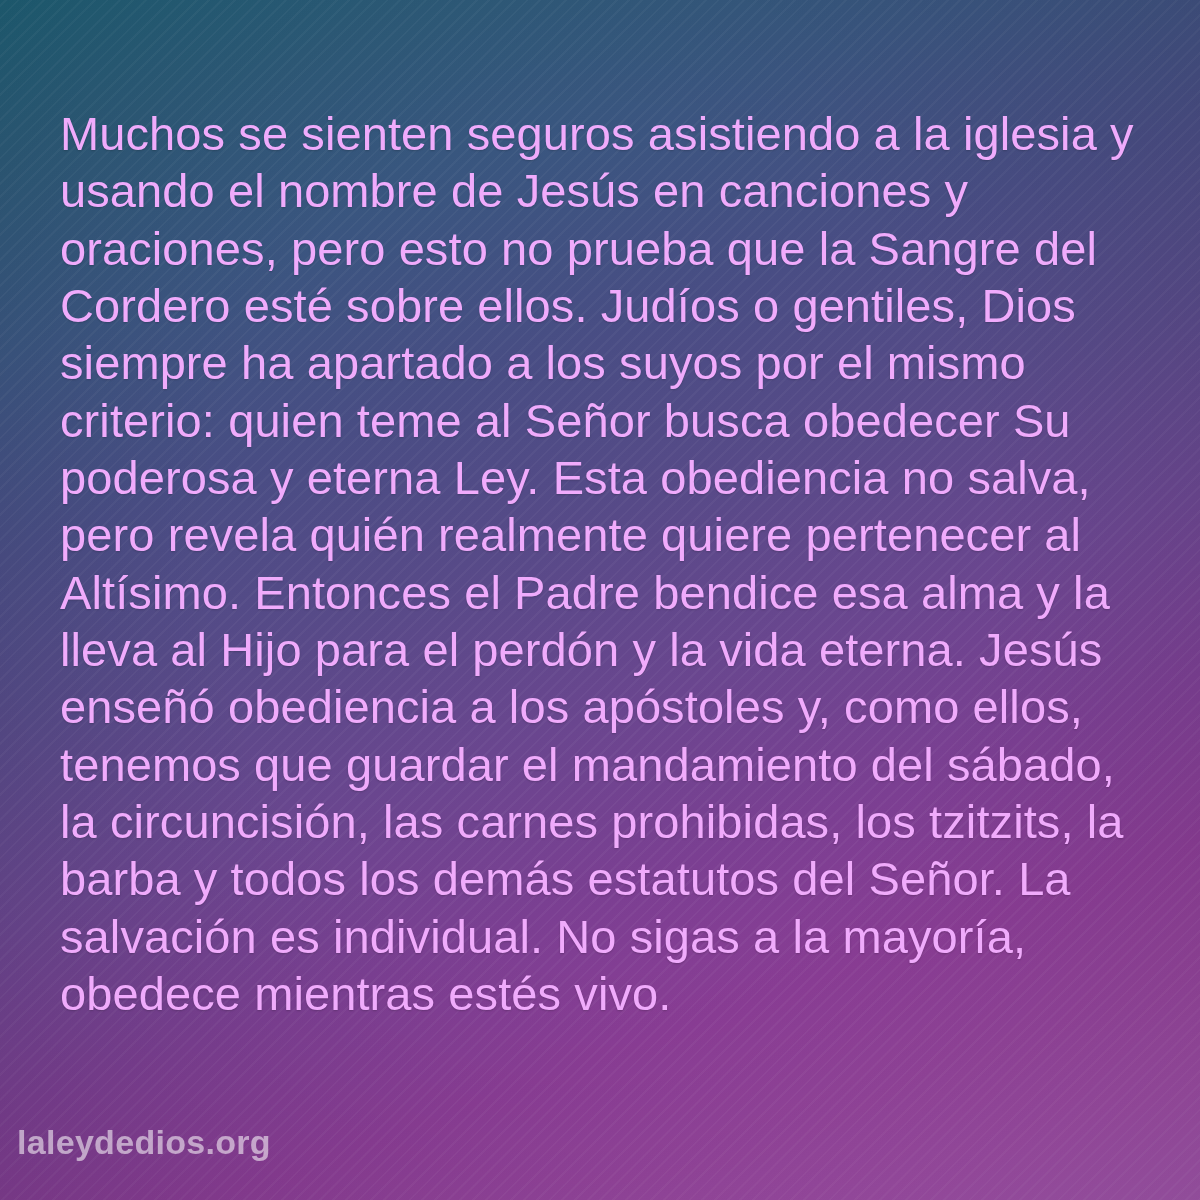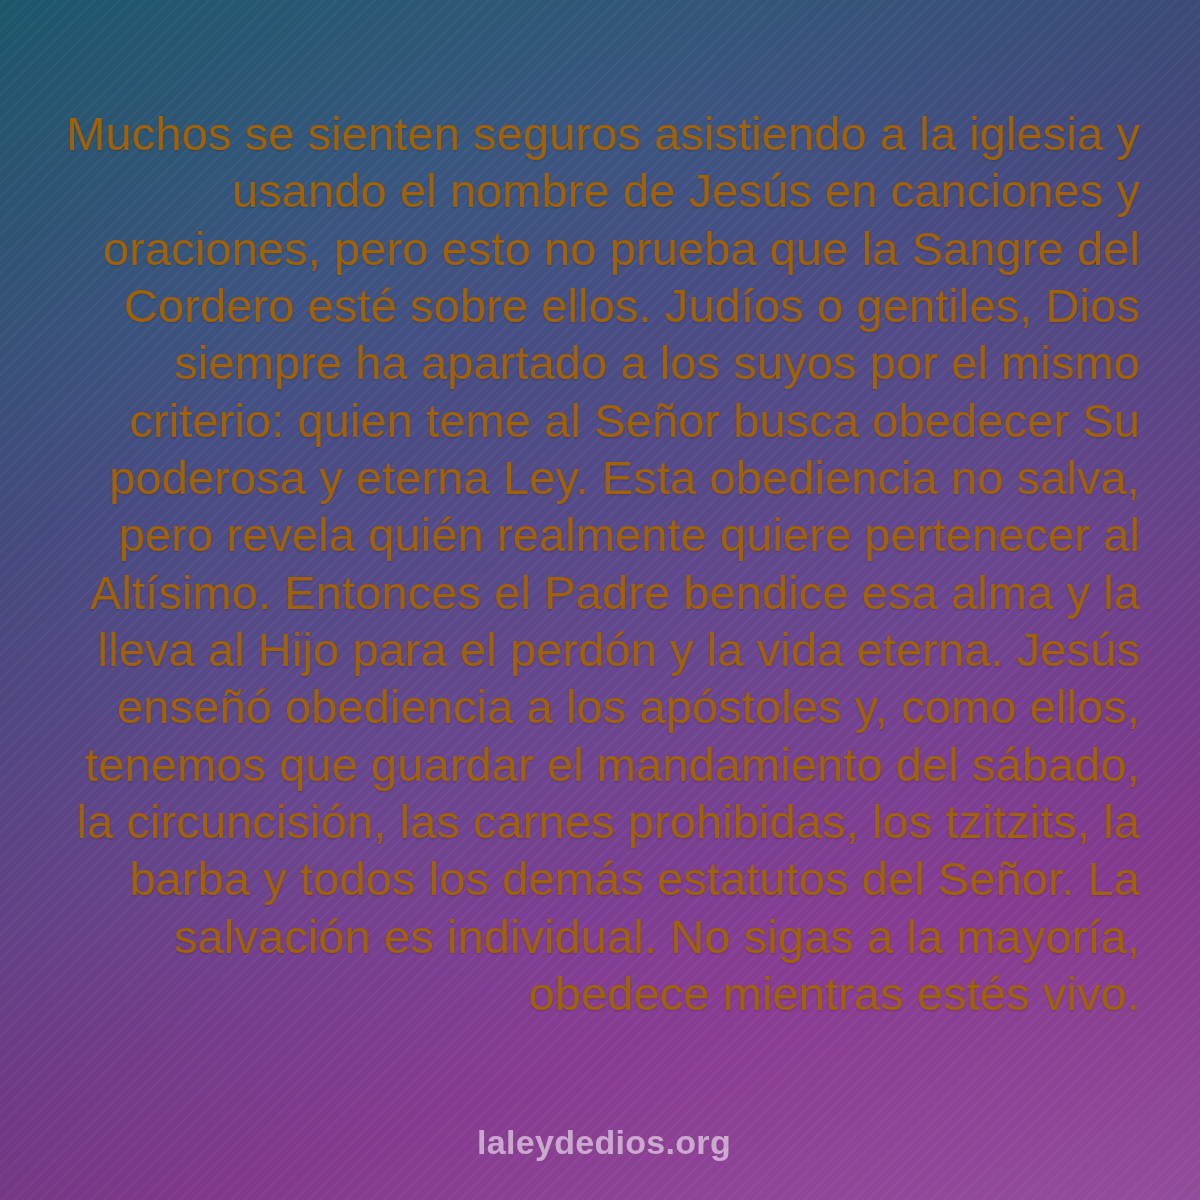--- a/index.html
+++ b/index.html
@@ -53,35 +53,34 @@
   .content {
     position: absolute;
     inset: 0;
     display: flex;
     flex-direction: column;
     justify-content: flex-start;
     padding: 58px 60px 0 60px;
     box-sizing: border-box;
   }
   .quote-text {
-    color: #a16207;
+    color: #f0abfc;
     font-size: 47px;
     line-height: 1.22;
     font-weight: 400;
     letter-spacing: 0.1px;
     text-shadow: 0 1px 2px rgba(0,0,0,0.18);
     white-space: pre-wrap;
-    text-align: right;
   }
   .watermark {
     position: absolute;
-    left: 8px;
+    left: 17px;
     right: 0;
     bottom: 38px;
-    text-align: center;
+    text-align: left;
     color: rgba(255,255,255,0.55);
     font-size: 34px;
     font-weight: bold;
     letter-spacing: 0.3px;
   }
 </style>
 </head>
 <body>
 
 <div class="card">

